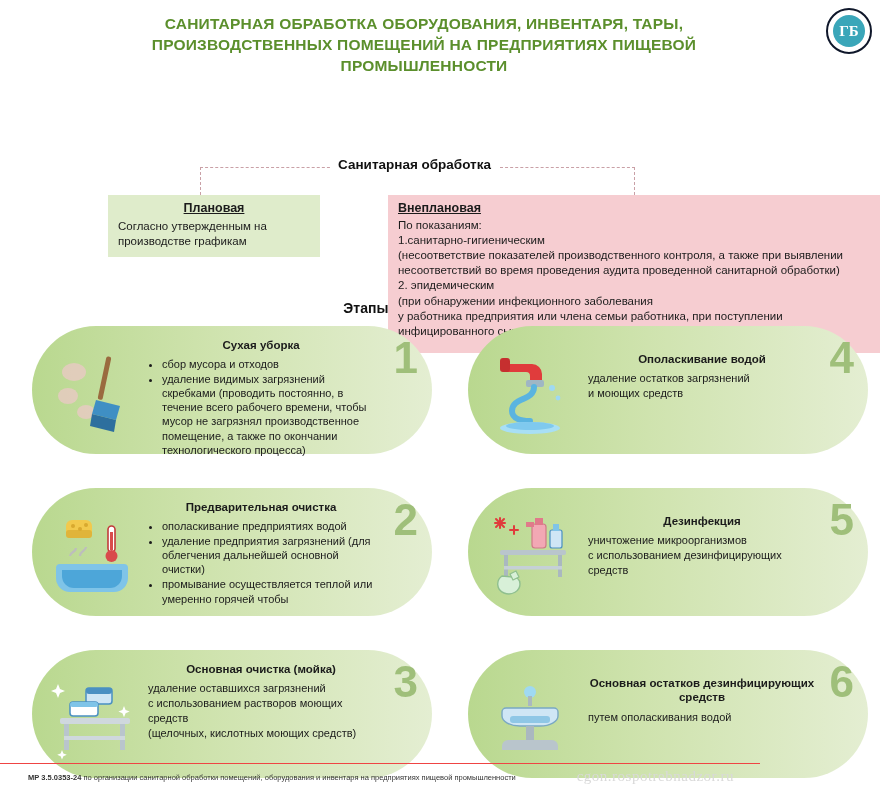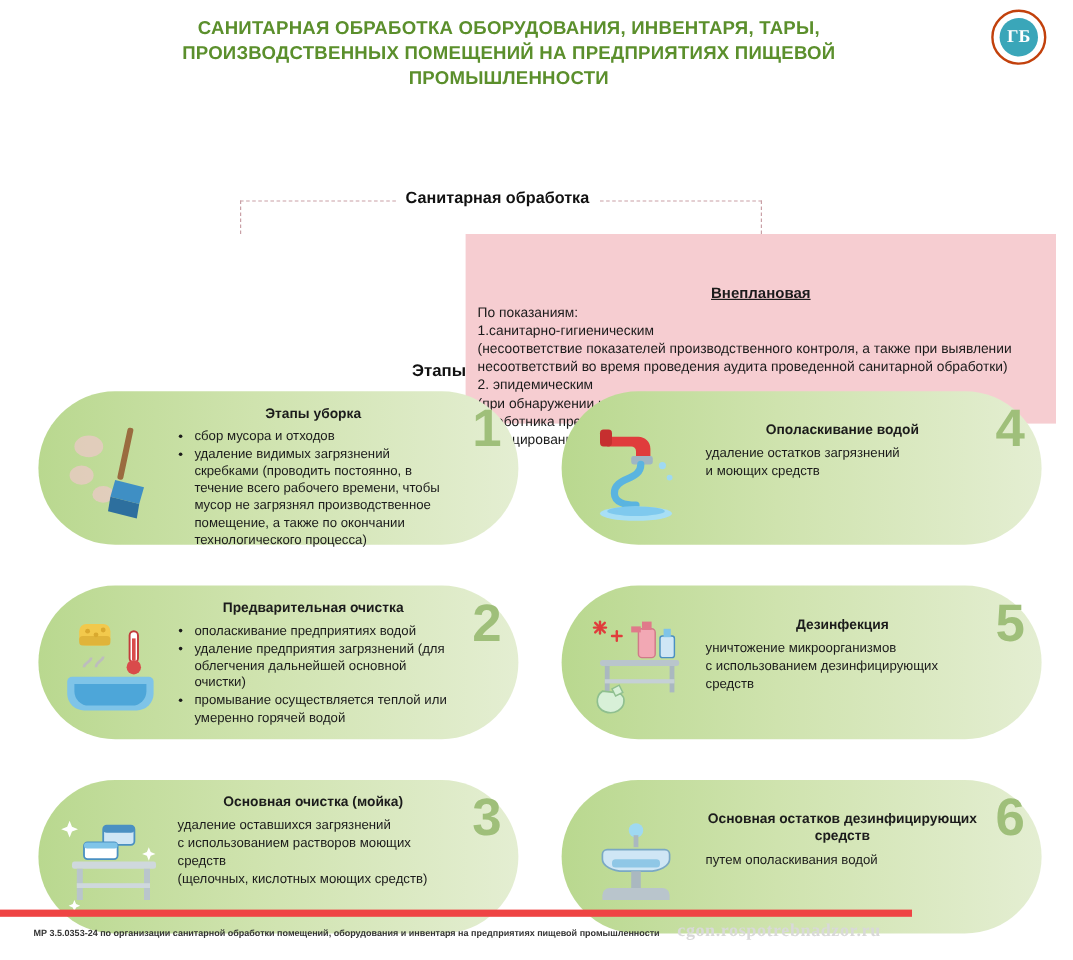--- a/index.html
+++ b/index.html
@@ -33,21 +33,21 @@
     max-width: 700px;
   }
   .logo {
     position: absolute;
     right: 22px;
     top: 8px;
     width: 42px;
     height: 42px;
     border-radius: 50%;
     background: #ffffff;
-    border: 2px solid #c2410c;
+    border: 2px solid #0f172a;
     display: flex;
     align-items: center;
     justify-content: center;
   }
   .logo-inner {
     width: 32px;
     height: 32px;
     border-radius: 50%;
     background: #3aa6b9;
     color: #ffffff;
@@ -123,26 +123,24 @@
     position: absolute;
     left: 388px;
     top: 110px;
     width: 492px;
     height: 158px;
     background: #f6cdd1;
     padding: 6px 10px;
     box-sizing: border-box;
   }
   .unplanned-title {
-    text-align: center;
     font-size: 12.5px;
     font-weight: bold;
     text-decoration: underline;
     margin-bottom: 3px;
-    margin-top: 36px;
   }
   .unplanned-text {
     font-size: 11.5px;
     line-height: 1.32;
     white-space: pre-line;
   }
 
   
   .stages-title {
     text-align: center;
@@ -224,22 +222,21 @@
   }
   .card.col2 .card-para { text-align: left; }
 
   
   .footer {
     position: absolute;
     left: 0;
     bottom: 0;
     width: 760px;
     height: 36px;
-    border-top: 6px solid #ef4444;
-    font-weight: bold;
+    border-top: 1px solid #ef4444;
   }
   .footer-note {
     position: absolute;
     left: 28px;
     top: 9px;
     font-size: 7.5px;
     color: #333;
   }
   .footer-note b { font-size: 7.5px; }
   .footer-site {
@@ -264,20 +261,24 @@
 
 <div class="top-section">
 
   <div class="dash-h left"></div>
   <div class="dash-h right"></div>
   <div class="dash-v left"></div>
   <div class="dash-v right"></div>
 
   <div class="sanitation-label">Санитарная обработка</div>
 
+  <div class="planned-box">
+    <div class="planned-title">Плановая</div>
+    <div class="planned-text">Согласно утвержденным на производстве графикам</div>
+  </div>
 
   <div class="unplanned-box">
     <div class="unplanned-title">Внеплановая</div>
     <div class="unplanned-text">По показаниям:
 1.санитарно-гигиеническим
  (несоответствие показателей производственного контроля, а также при выявлении несоответствий во время проведения аудита проведенной санитарной обработки)
 2. эпидемическим
 (при обнаружении инфекционного заболевания
 у работника предприятия или члена семьи работника, при поступлении инфицированного сырья, полуфабрикатов, тары и т.д.)</div>
   </div>
@@ -293,21 +294,21 @@
       <svg viewBox="0 0 96 96" width="96" height="96">
         <ellipse cx="28" cy="30" rx="12" ry="9" fill="#f0c7cb" opacity="0.7"></ellipse>
         <ellipse cx="22" cy="54" rx="10" ry="8" fill="#f0c7cb" opacity="0.7"></ellipse>
         <ellipse cx="40" cy="70" rx="9" ry="7" fill="#f0c7cb" opacity="0.7"></ellipse>
         <rect x="56" y="14" width="5" height="44" rx="2" fill="#9a6b3f" transform="rotate(12 58 36)"></rect>
         <path d="M50 58 L74 64 L70 78 L46 72 Z" fill="#3f8fc4"></path>
         <path d="M46 72 L70 78 L68 90 L44 84 Z" fill="#2d6f9e"></path>
       </svg>
     </div>
     <div class="card-body">
-      <div class="card-title">Этапы уборка</div>
+      <div class="card-title">Сухая уборка</div>
       <ul class="card-list">
         <li>сбор мусора и отходов</li>
         <li>удаление видимых загрязнений скребками (проводить постоянно, в течение всего рабочего времени, чтобы мусор не загрязнял производственное помещение, а также по окончании технологического процесса)</li>
       </ul>
     </div>
   </div>
 
   <div class="card col1 row2">
     <div class="card-num">2</div>
     <div class="card-art">
@@ -324,21 +325,21 @@
         <circle cx="65.5" cy="52" r="6" fill="#d94b4b"></circle>
         <path d="M14 60 h64 a4 4 0 0 1 4 4 v10 a14 14 0 0 1 -14 14 h-44 a14 14 0 0 1 -14 -14 v-10 a4 4 0 0 1 4 -4 z" fill="#7fc4e8"></path>
         <path d="M16 66 h60 v6 a12 12 0 0 1 -12 12 h-36 a12 12 0 0 1 -12 -12 z" fill="#4da6d9"></path>
       </svg>
     </div>
     <div class="card-body">
       <div class="card-title">Предварительная очистка</div>
       <ul class="card-list">
         <li>ополаскивание предприятиях водой</li>
         <li>удаление предприятия загрязнений (для облегчения дальнейшей основной очистки)</li>
-        <li>промывание осуществляется теплой или умеренно горячей водой</li>
+        <li>промывание осуществляется теплой или умеренно горячей чтобы</li>
       </ul>
     </div>
   </div>
 
   <div class="card col1 row3">
     <div class="card-num">3</div>
     <div class="card-art">
       <svg viewBox="0 0 96 96" width="96" height="96">
         <rect x="40" y="22" width="26" height="16" rx="3" fill="#cfe6f5" stroke="#4a90c2" stroke-width="1.5"></rect>
         <rect x="40" y="22" width="26" height="6" rx="3" fill="#4a90c2"></rect>

